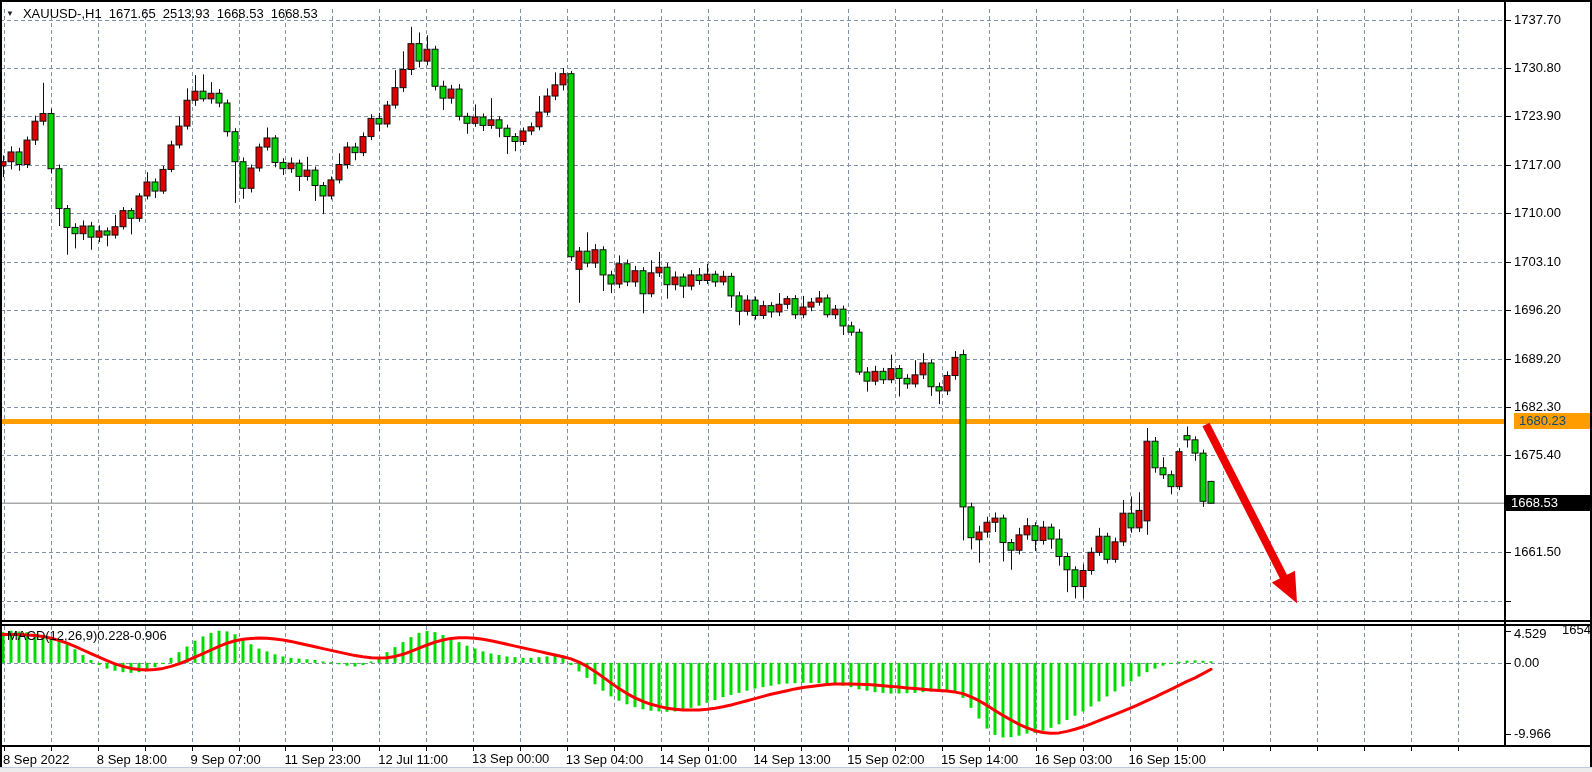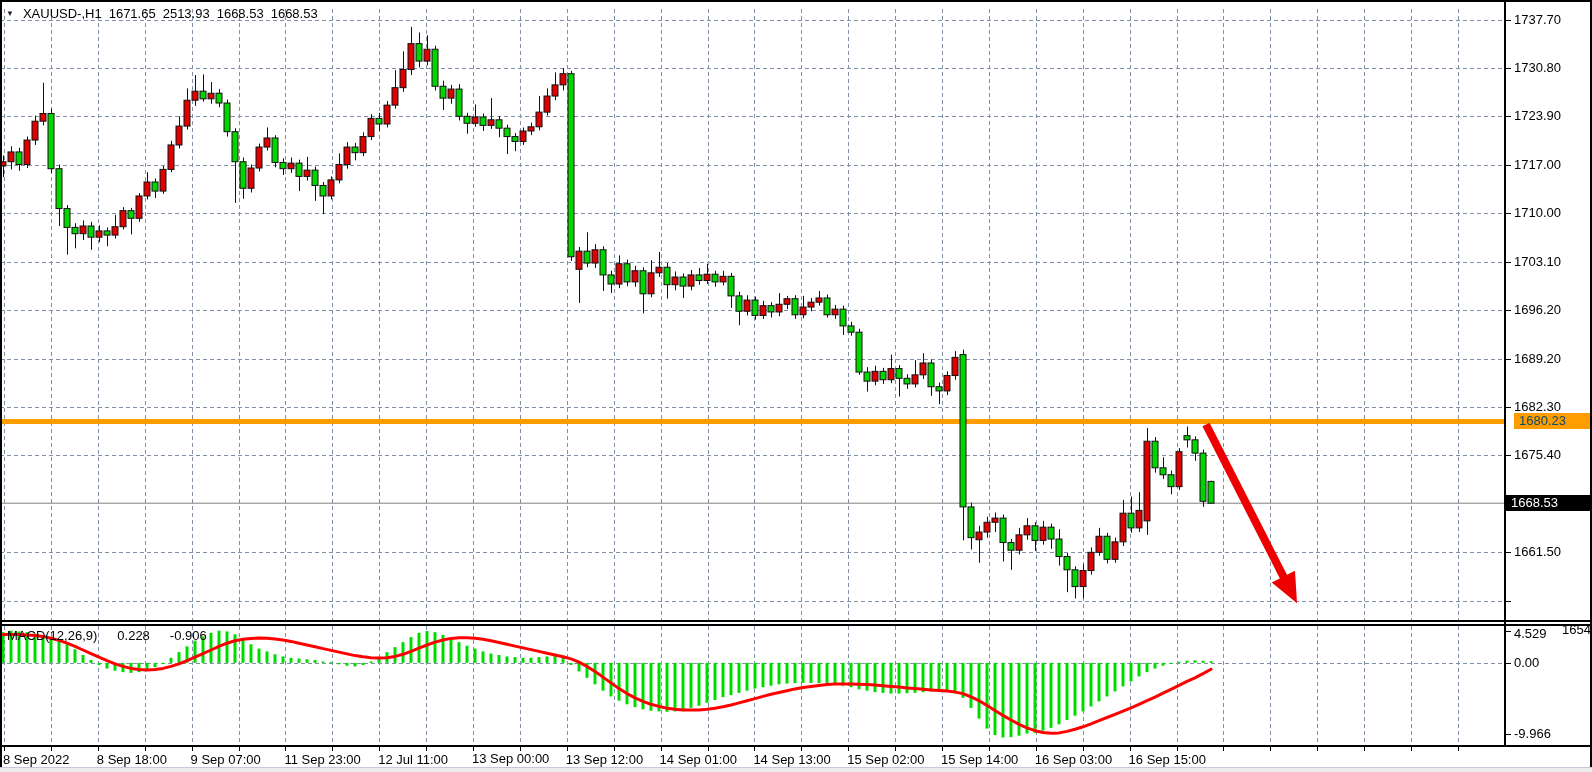--- a/index.html
+++ b/index.html
@@ -9,21 +9,21 @@
   }
   svg{position:absolute;left:0;top:0;}
   .axis-label{position:absolute;font-size:13px;color:#000;white-space:nowrap;line-height:14px;}
   #symbol-header{
     position:absolute;left:6px;top:6px;display:flex;align-items:center;gap:7px;
     font-size:13px;color:#000;z-index:30;
   }
   #symbol-header .tri{font-size:8px;color:#222;margin-right:2px;}
   #macd-header{
     position:absolute;left:7px;top:628px;font-size:13px;color:#000;z-index:30;
-    display:flex;gap:20px;
+    display:flex;gap:0;
   }
   .price-tag{
     position:absolute;left:1506px;width:86px;height:16px;z-index:25;
     font-size:13px;line-height:16px;color:#fff;padding-left:5px;box-sizing:border-box;
   }
   .border{position:absolute;background:#000;z-index:40;}
   #bottom-strip{position:absolute;left:0;top:767px;width:1592px;height:5px;background:#ececec;border-top:1px solid #c2cada;box-sizing:border-box;z-index:40;}
   #price-axis-area{position:absolute;left:1506px;top:0;width:86px;height:648px;z-index:20;}
   #time-axis-area{position:absolute;left:0;top:747px;width:1592px;height:20px;z-index:20;background:#fff;text-align:center;}
 </style>
@@ -668,21 +668,21 @@
       <div style="position: absolute; width: 1px; height: 4px; background: rgb(0, 0, 0); top: 0px; left: 1317px;"></div>
       <div style="position: absolute; width: 1px; height: 4px; background: rgb(0, 0, 0); top: 0px; left: 1364px;"></div>
       <div style="position: absolute; width: 1px; height: 4px; background: rgb(0, 0, 0); top: 0px; left: 1411px;"></div>
       <div style="position: absolute; width: 1px; height: 4px; background: rgb(0, 0, 0); top: 0px; left: 1458px;"></div>
       <div class="axis-label" style="left: 3px; top: 6px;">8 Sep 2022</div>
       <div class="axis-label" style="left: 96.8px; top: 6px;">8 Sep 18:00</div>
       <div class="axis-label" style="left: 190.6px; top: 6px;">9 Sep 07:00</div>
       <div class="axis-label" style="left: 284.4px; top: 6px;">11 Sep 23:00</div>
       <div class="axis-label" style="left: 378.2px; top: 6px;">12 Jul 11:00</div>
       <div class="axis-label" style="left: 472px; top: 5px;">13 Sep 00:00</div>
-      <div class="axis-label" style="left: 565.8px; top: 6px;">13 Sep 12:00</div>
+      <div class="axis-label" style="left: 565.8px; top: 6px;">13 Sep 04:00</div>
       <div class="axis-label" style="left: 659.6px; top: 6px;">14 Sep 01:00</div>
       <div class="axis-label" style="left: 753.4px; top: 6px;">14 Sep 13:00</div>
       <div class="axis-label" style="left: 847.2px; top: 6px;">15 Sep 02:00</div>
       <div class="axis-label" style="left: 941px; top: 6px;">15 Sep 14:00</div>
       <div class="axis-label" style="left: 1034.8px; top: 6px;">16 Sep 03:00</div>
       <div class="axis-label" style="left: 1128.6px; top: 6px;">16 Sep 15:00</div>
     </div>
 
   <div class="price-tag" id="orange-tag" style="background: rgb(255, 156, 0); color: #0c4a6e; top: 413.449px; margin-left: 8px;">1680.23</div>
   <div class="price-tag" id="black-tag" style="background: rgb(0, 0, 0); color: rgb(255, 255, 255); top: 495.202px;">1668.53</div>

